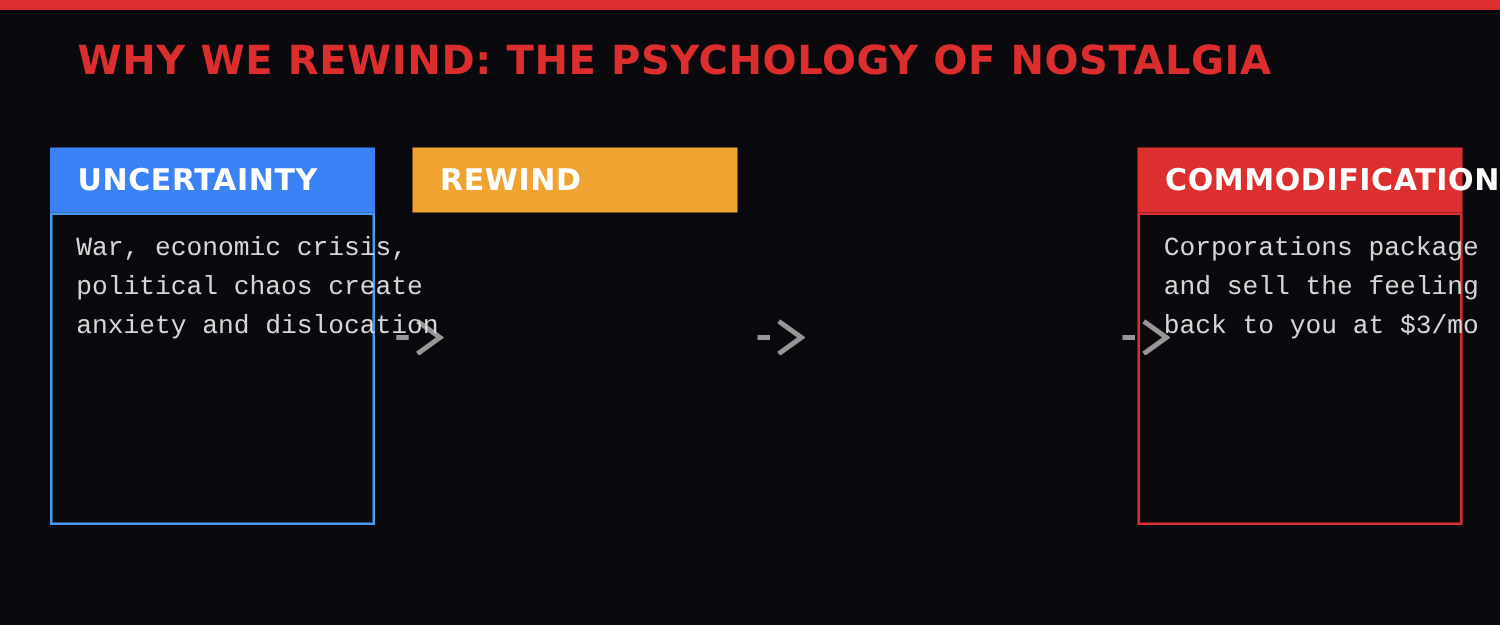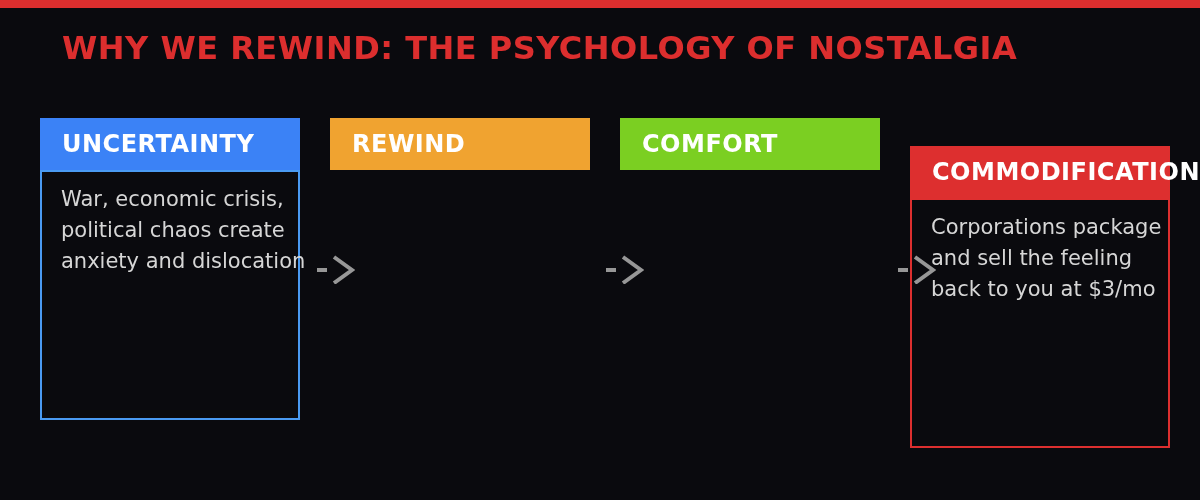--- a/index.html
+++ b/index.html
@@ -58,28 +58,29 @@
     height: 250px;
     border: 2px solid;
     background: transparent;
     padding: 12px 0 0 19px;
   }
   .card-text {
     font-size: 21px;
     line-height: 31px;
     color: #d6d6d6;
     white-space: pre;
+    font-family: Liberation Mono, monospace;
   }
   .arrow-1 { left: 315px; }
   .arrow-2 { left: 604px; }
   .arrow-3 { left: 896px; }
   .card-1 { left: 40px; }
   .card-2 { left: 330px; }
   .card-3 { left: 620px; }
-  .card-4 { left: 910px; margin-top: 28px; }
+  .card-4 { left: 910px; }
 </style>
 </head>
 <body style="background: rgb(10, 10, 14);">
 
 <div class="stage">
 
   <div class="top-bar" style="background-color: rgb(220, 46, 46);"></div>
 
   <h1 class="page-title" style="color: rgb(220, 46, 46);">WHY WE REWIND: THE PSYCHOLOGY OF NOSTALGIA</h1>
 
@@ -109,21 +110,20 @@
 political chaos create
 anxiety and dislocation</div>
     </div>
   </div>
 
   <div class="card card-2">
     <div class="card-header" style="background-color: rgb(240, 163, 48);">REWIND</div>
   </div>
 
   <div class="card card-3">
-    <div class="card-header" style="background-color: rgb(123, 207, 34);">COMFORT</div>
   </div>
 
   <div class="card card-4">
     <div class="card-header" style="background-color: rgb(221, 47, 47);">COMMODIFICATION</div>
     <div class="card-body" style="border-color: rgb(221, 47, 47);">
       <div class="card-text">Corporations package
 and sell the feeling
 back to you at $3/mo</div>
     </div>
   </div>

